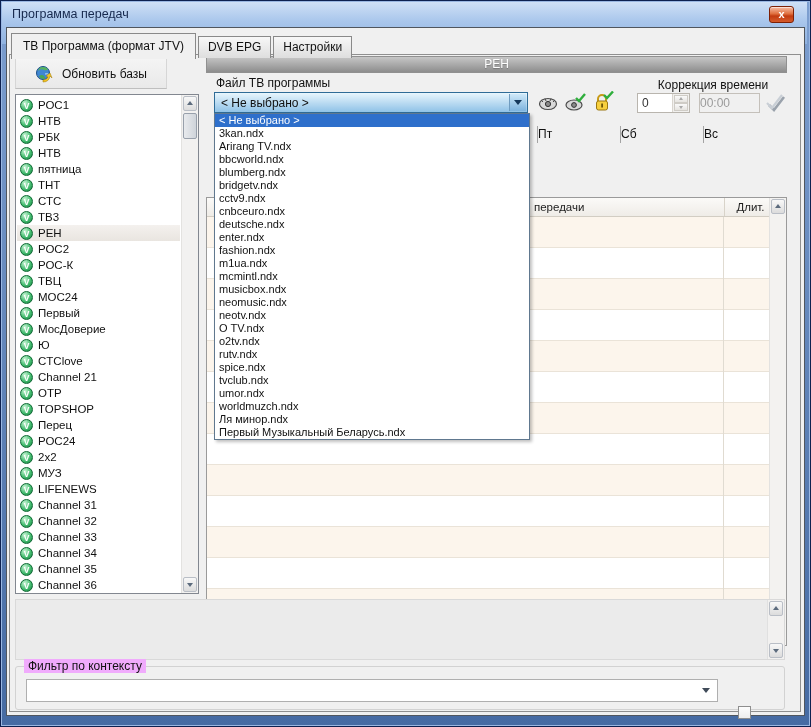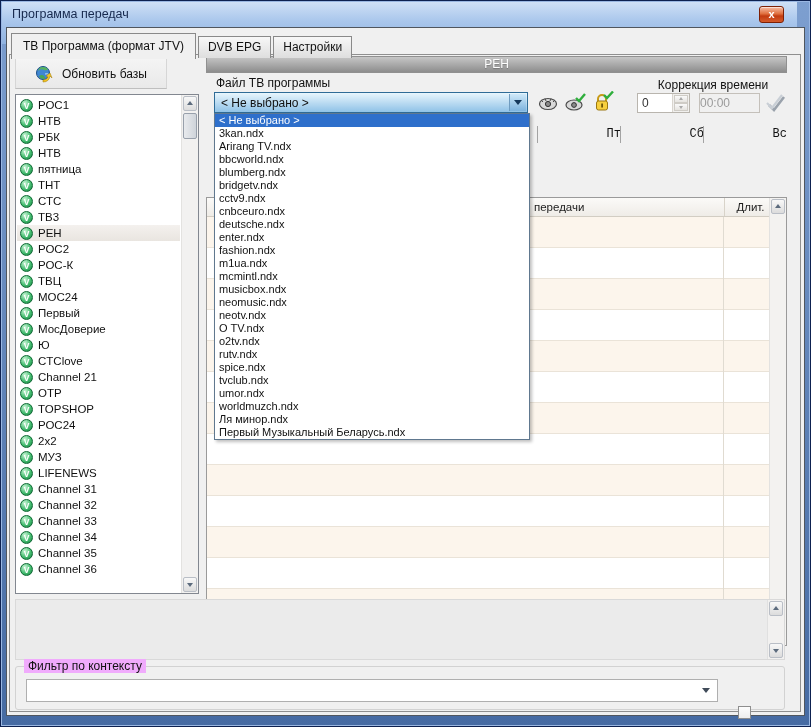--- a/index.html
+++ b/index.html
@@ -1,21 +1,21 @@
 <!DOCTYPE html>
 <html><head>
 <meta charset="utf-8">
 <style>
   html,body{margin:0;padding:0;background:#d4d0c8;}
   #app{position:relative;width:811px;height:727px;font-family:"Liberation Sans",sans-serif;font-size:12px;color:#111;
        background:linear-gradient(180deg,#7d9fd0,#466ba3);border:1px solid #0d2150;box-shadow:inset 0 0 0 1px #9ab7e2;box-sizing:border-box;}
   *{box-sizing:border-box;}
 
   
-  .titlebar{position:absolute;top:1px;left:1px;right:13px;height:42px;
+  .titlebar{position:absolute;top:1px;left:1px;right:3px;height:42px;
             background:linear-gradient(180deg,#cfe0f6 0%,#aac7ec 45%,#8fb2e0 100%);}
   .title-text{position:absolute;left:10px;top:5px;color:#17294e;font-size:12.5px;}
   .close-btn{position:absolute;top:4px;right:13px;width:25px;height:17px;border:1px solid #7e2005;border-radius:3px;
              background:linear-gradient(180deg,#f6bda6 0%,#e0703f 45%,#c23b10 60%,#d55b2b 100%);
              color:#fff;font-size:11px;font-weight:bold;text-align:center;line-height:15px;
              box-shadow:inset 0 1px 0 rgba(255,255,255,.55);cursor:default;}
 
   
   .client{position:absolute;top:26px;left:5px;right:5px;bottom:10px;background:#f0f0f0;border:1px solid #50565e;}
 
@@ -76,21 +76,21 @@
   .spinner{position:absolute;right:0;top:0;bottom:0;width:17px;background:#f1f0ee;border-left:1px solid #d9d5cf;}
   .spinner .half{position:absolute;left:1px;right:1px;height:8px;border:1px solid #cfccc6;background:linear-gradient(180deg,#fafafa,#e6e4e0);
                  display:flex;align-items:center;justify-content:center;}
   .spinner .t{top:1px;} .spinner .b{bottom:1px;}
   .spinner i.tri-up{border-width:2.5px;border-bottom-width:3.5px;border-bottom-color:#a9a9a9;margin-top:-3px;}
   .spinner i.tri-down{border-width:2.5px;border-top-width:3.5px;border-top-color:#a9a9a9;margin-bottom:-3px;}
   .time-edit{position:absolute;left:689px;top:38px;width:61px;height:20px;background:#f0f0f0;border:1px solid #c4c0ba;
              color:#9a9a9a;text-align:left;line-height:18px;font-size:12px;}
 
   .day-row{position:absolute;left:196px;top:67px;right:13px;height:25px;display:flex;}
-  .day-cell{flex:1;position:relative;text-align:right;line-height:24px;font-size:12px;cursor:default;font-family:Liberation Mono, monospace;}
+  .day-cell{flex:1;position:relative;text-align:left;line-height:24px;font-size:12px;cursor:default;}
   .day-cell:not(:last-child)::after{content:"";position:absolute;right:0;top:4px;bottom:4px;width:1px;background:#a3a3a3;}
 
   .table{position:absolute;left:196px;top:94px;right:13px;height:449px;border:1px solid #9a9a9a;background:#fff;margin-top:48px;}
   .table-header{position:absolute;left:0;right:17px;top:0;height:19px;display:flex;
                 background:linear-gradient(180deg,#fbfaf8,#efece7);border-bottom:1px solid #d2cdc3;font-size:11.5px;color:#1c1c1c;}
   .th-title{flex:1;padding-left:327px;line-height:18px;white-space:nowrap;}
   .th-dur{width:45px;border-left:1px solid #d8d3c9;padding-left:7px;line-height:18px;text-align:center;}
   .table-body{position:absolute;left:0;right:17px;top:19px;bottom:0;
               background:repeating-linear-gradient(180deg,#fcf5ec 0px,#fcf5ec 30px,#eae3d8 30px,#eae3d8 31px,#ffffff 31px,#ffffff 61px,#eae3d8 61px,#eae3d8 62px);}
   .col-line{position:absolute;top:0;bottom:0;right:45px;width:1px;background:#e0dbd1;}
@@ -233,20 +233,24 @@
             <div class="channel-item">
               <span class="v-icon"></span>
               <span>ОТР</span>
             </div>
 
             <div class="channel-item">
               <span class="v-icon"></span>
               <span>TOPSHOP</span>
             </div>
 
+            <div class="channel-item">
+              <span class="v-icon"></span>
+              <span>Перец</span>
+            </div>
 
             <div class="channel-item">
               <span class="v-icon"></span>
               <span>РОС24</span>
             </div>
 
             <div class="channel-item">
               <span class="v-icon"></span>
               <span>2x2</span>
             </div>

